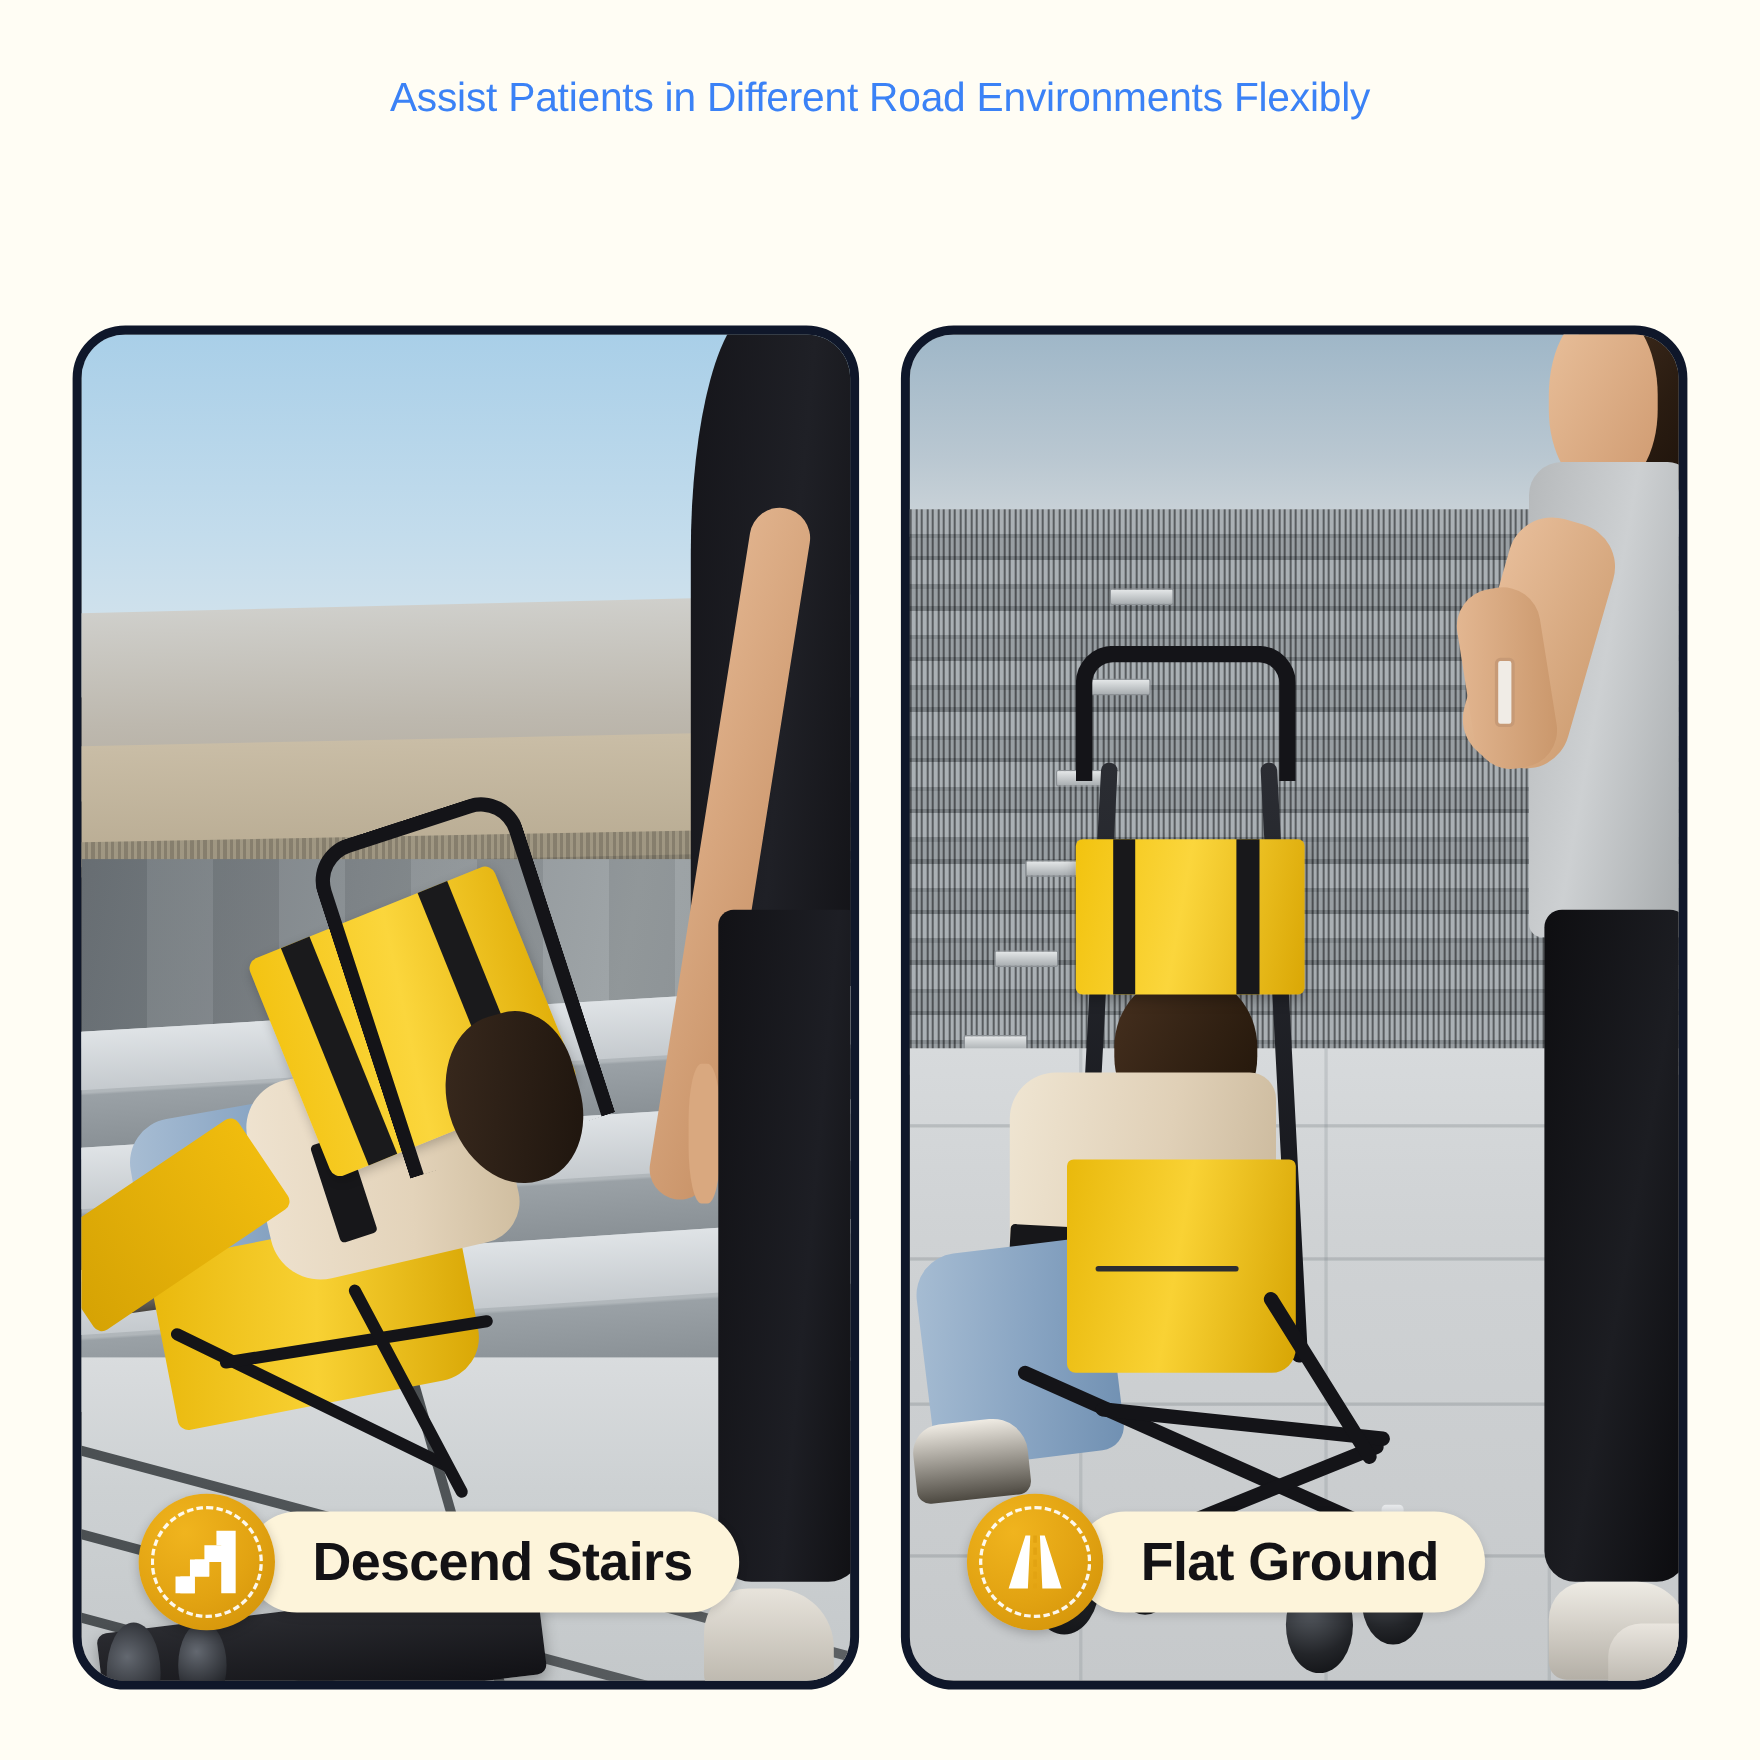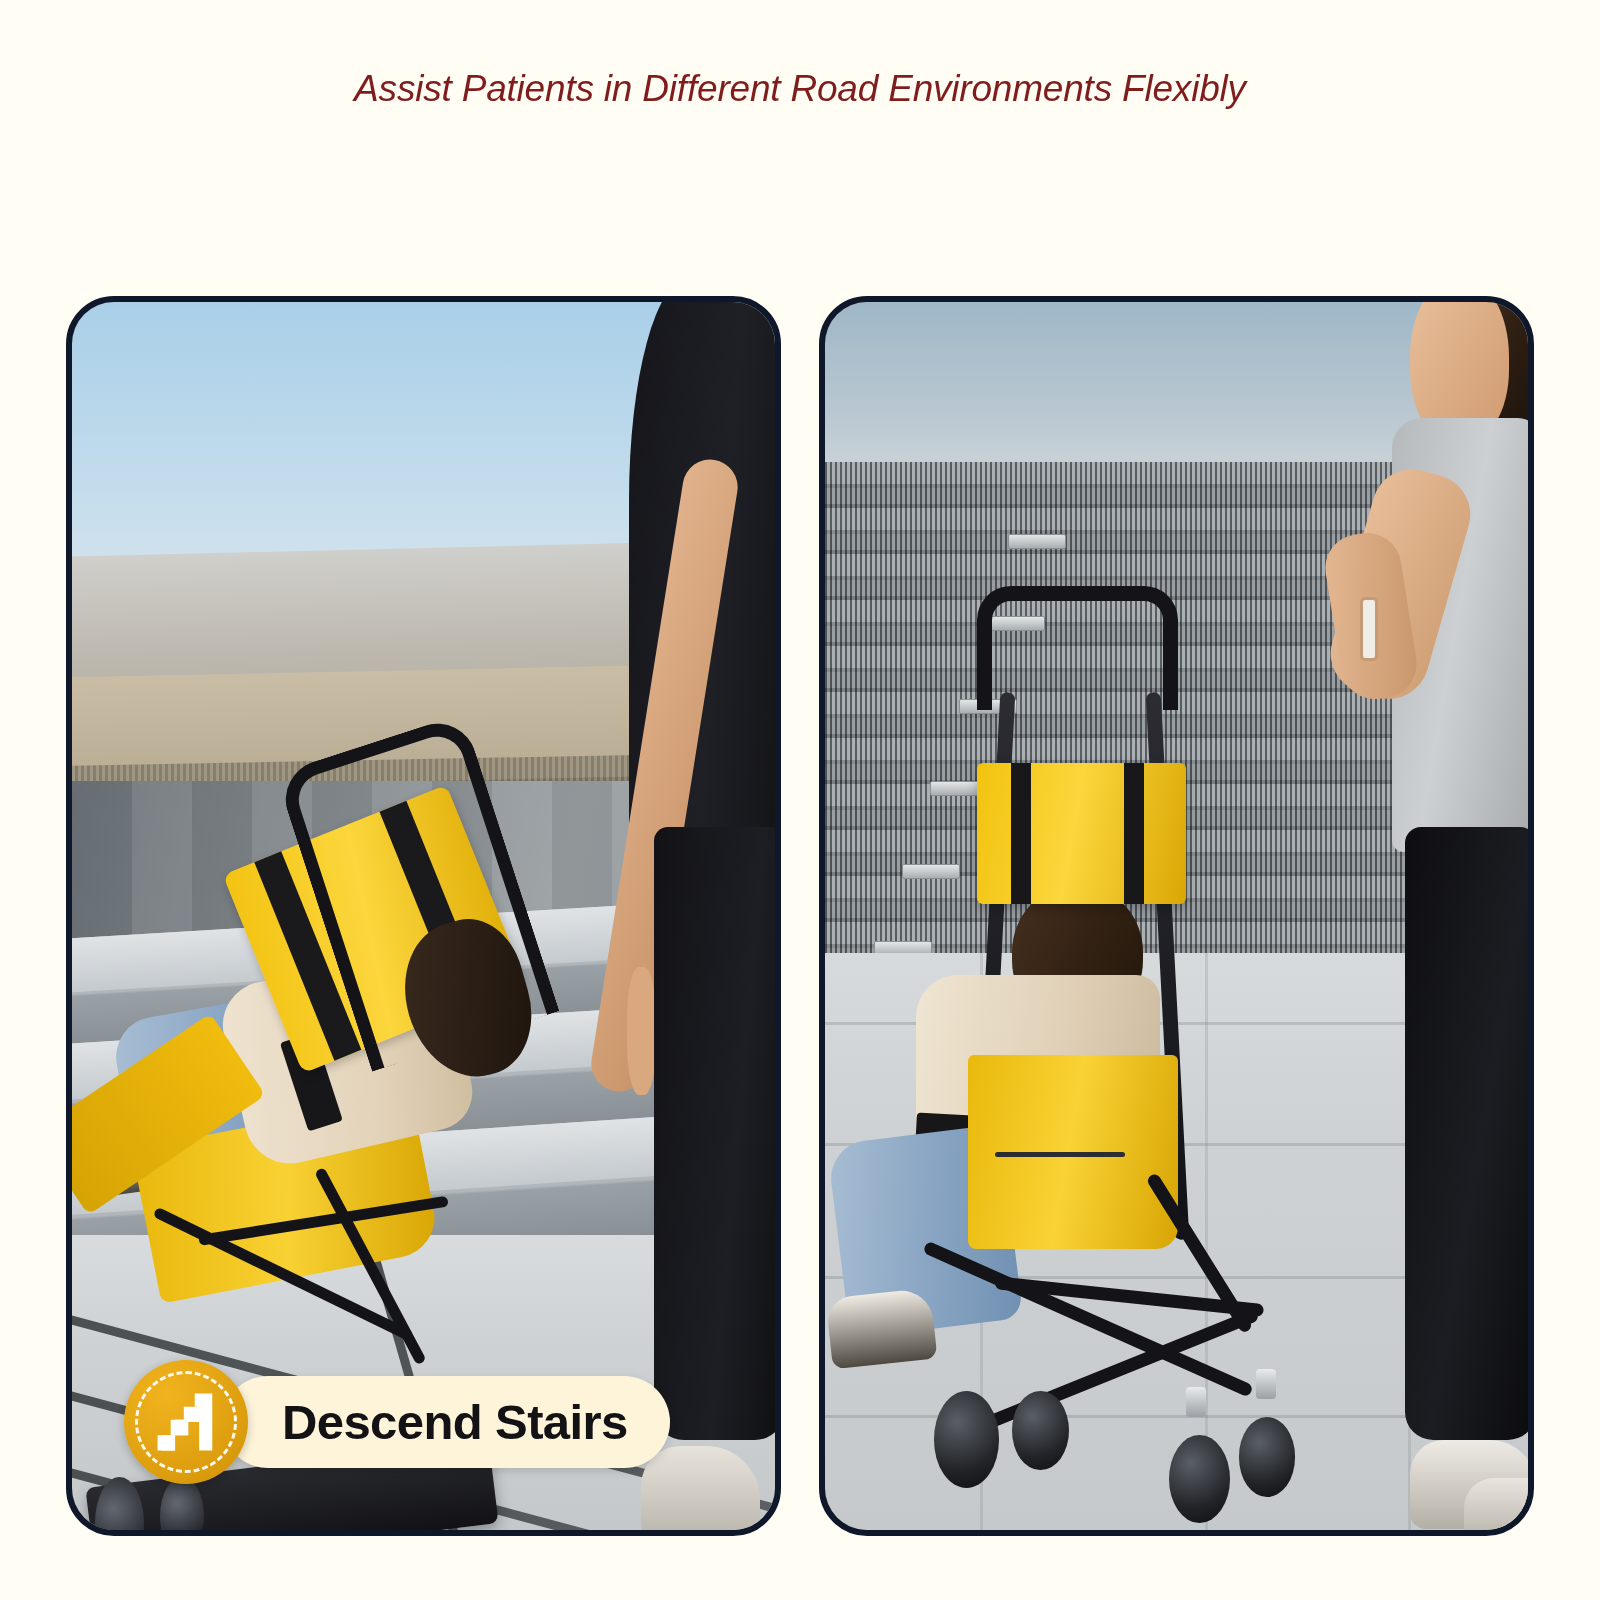--- a/index.html
+++ b/index.html
@@ -11,33 +11,33 @@
     position:relative;
   }
 
   
   .header { width:100%; padding-top:46px; text-align:center; }
   .title {
     font-size:104px; font-weight:bold; color:#100f0d;
     letter-spacing:-1.5px; line-height:1.08;
   }
   .subtitle {
-    font-size:37px; font-weight:normal; color:#7f1d1d;
-    margin-top:22px; letter-spacing:-0.2px;font-style:italic;
+    font-size:37px; font-weight:normal; color:#3b82f6;
+    margin-top:22px; letter-spacing:-0.2px;
   }
 
   
   .panels {
     position:absolute; left:66px; top:296px;
     width:1468px; height:1240px;
     display:flex; gap:38px;
   }
   .panel {
     position:relative; flex:1 1 0; height:100%;
-    border:6px solid #0f172a; border-radius:48px;
+    border:8px solid #0f172a; border-radius:48px;
     overflow:hidden; background:#404040;padding-left:48px;
   }
 
   
   .scene { position:absolute; inset:0; }
 
   .l-sky {
     position:absolute; left:0; top:0; width:100%; height:27%;
     background:linear-gradient(#a9cfe8 0%, #c3dcec 55%, #dbe6ec 100%);
   }
@@ -495,15 +495,32 @@
         <div class="r-top"></div>
         <div class="r-arm"></div>
         <div class="r-arm2"></div>
         <div class="r-watch"></div>
         <div class="r-pants"></div>
         <div class="r-shoe"></div>
         <div class="r-shoe2"></div>
       </div>
     </div>
 
+    <div class="badge">
+      <div class="badge-circle">
+        <svg viewBox="0 0 64 64">
+          <polygon points="24,10 40,10 54,54 38,54 36,10 28,10 26,54 10,54" fill="#ffffff"></polygon>
+          <g fill="#e2a312">
+            <rect x="30.5" y="10" width="3" height="6"></rect>
+            <rect x="30.5" y="20" width="3" height="6"></rect>
+            <rect x="30.5" y="30" width="3" height="6"></rect>
+            <rect x="30.5" y="40" width="3" height="6"></rect>
+            <rect x="30.5" y="50" width="3" height="4"></rect>
+          </g>
+        </svg>
+      </div>
+      <div class="badge-pill">
+        <span class="badge-text">Flat Ground</span>
+      </div>
+    </div>
   </div>
 
 </div>
 
 </body></html>

